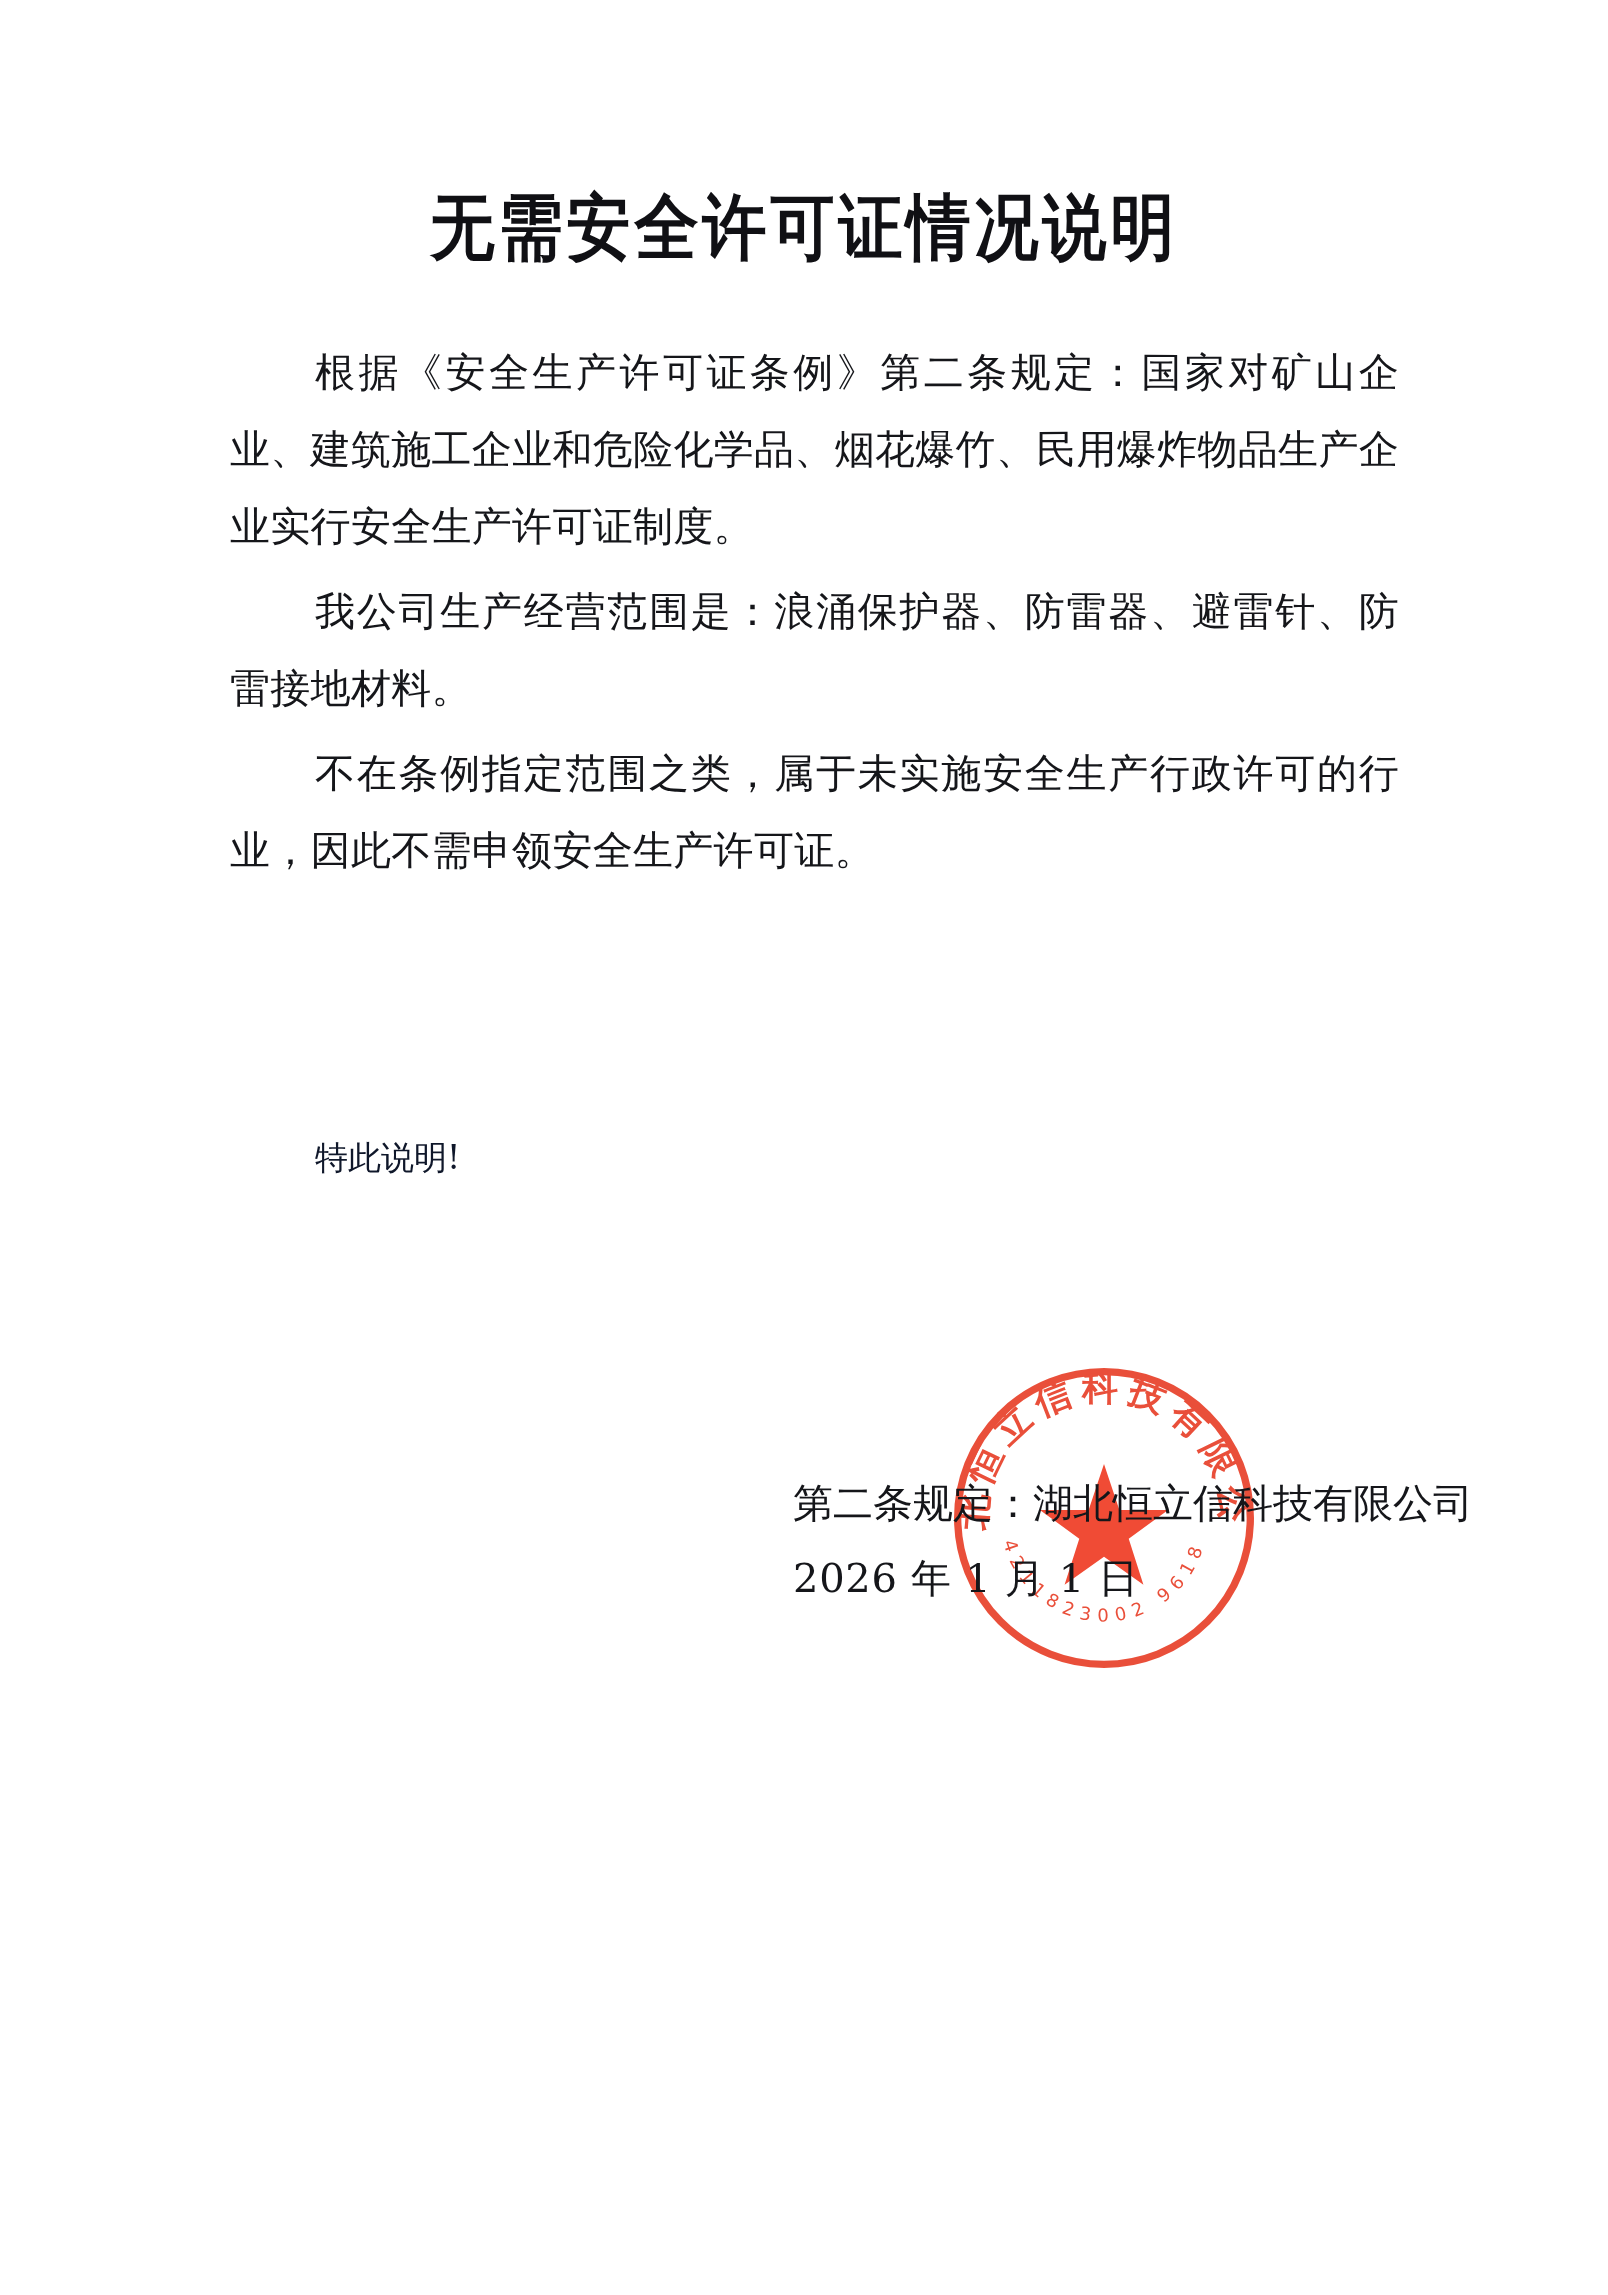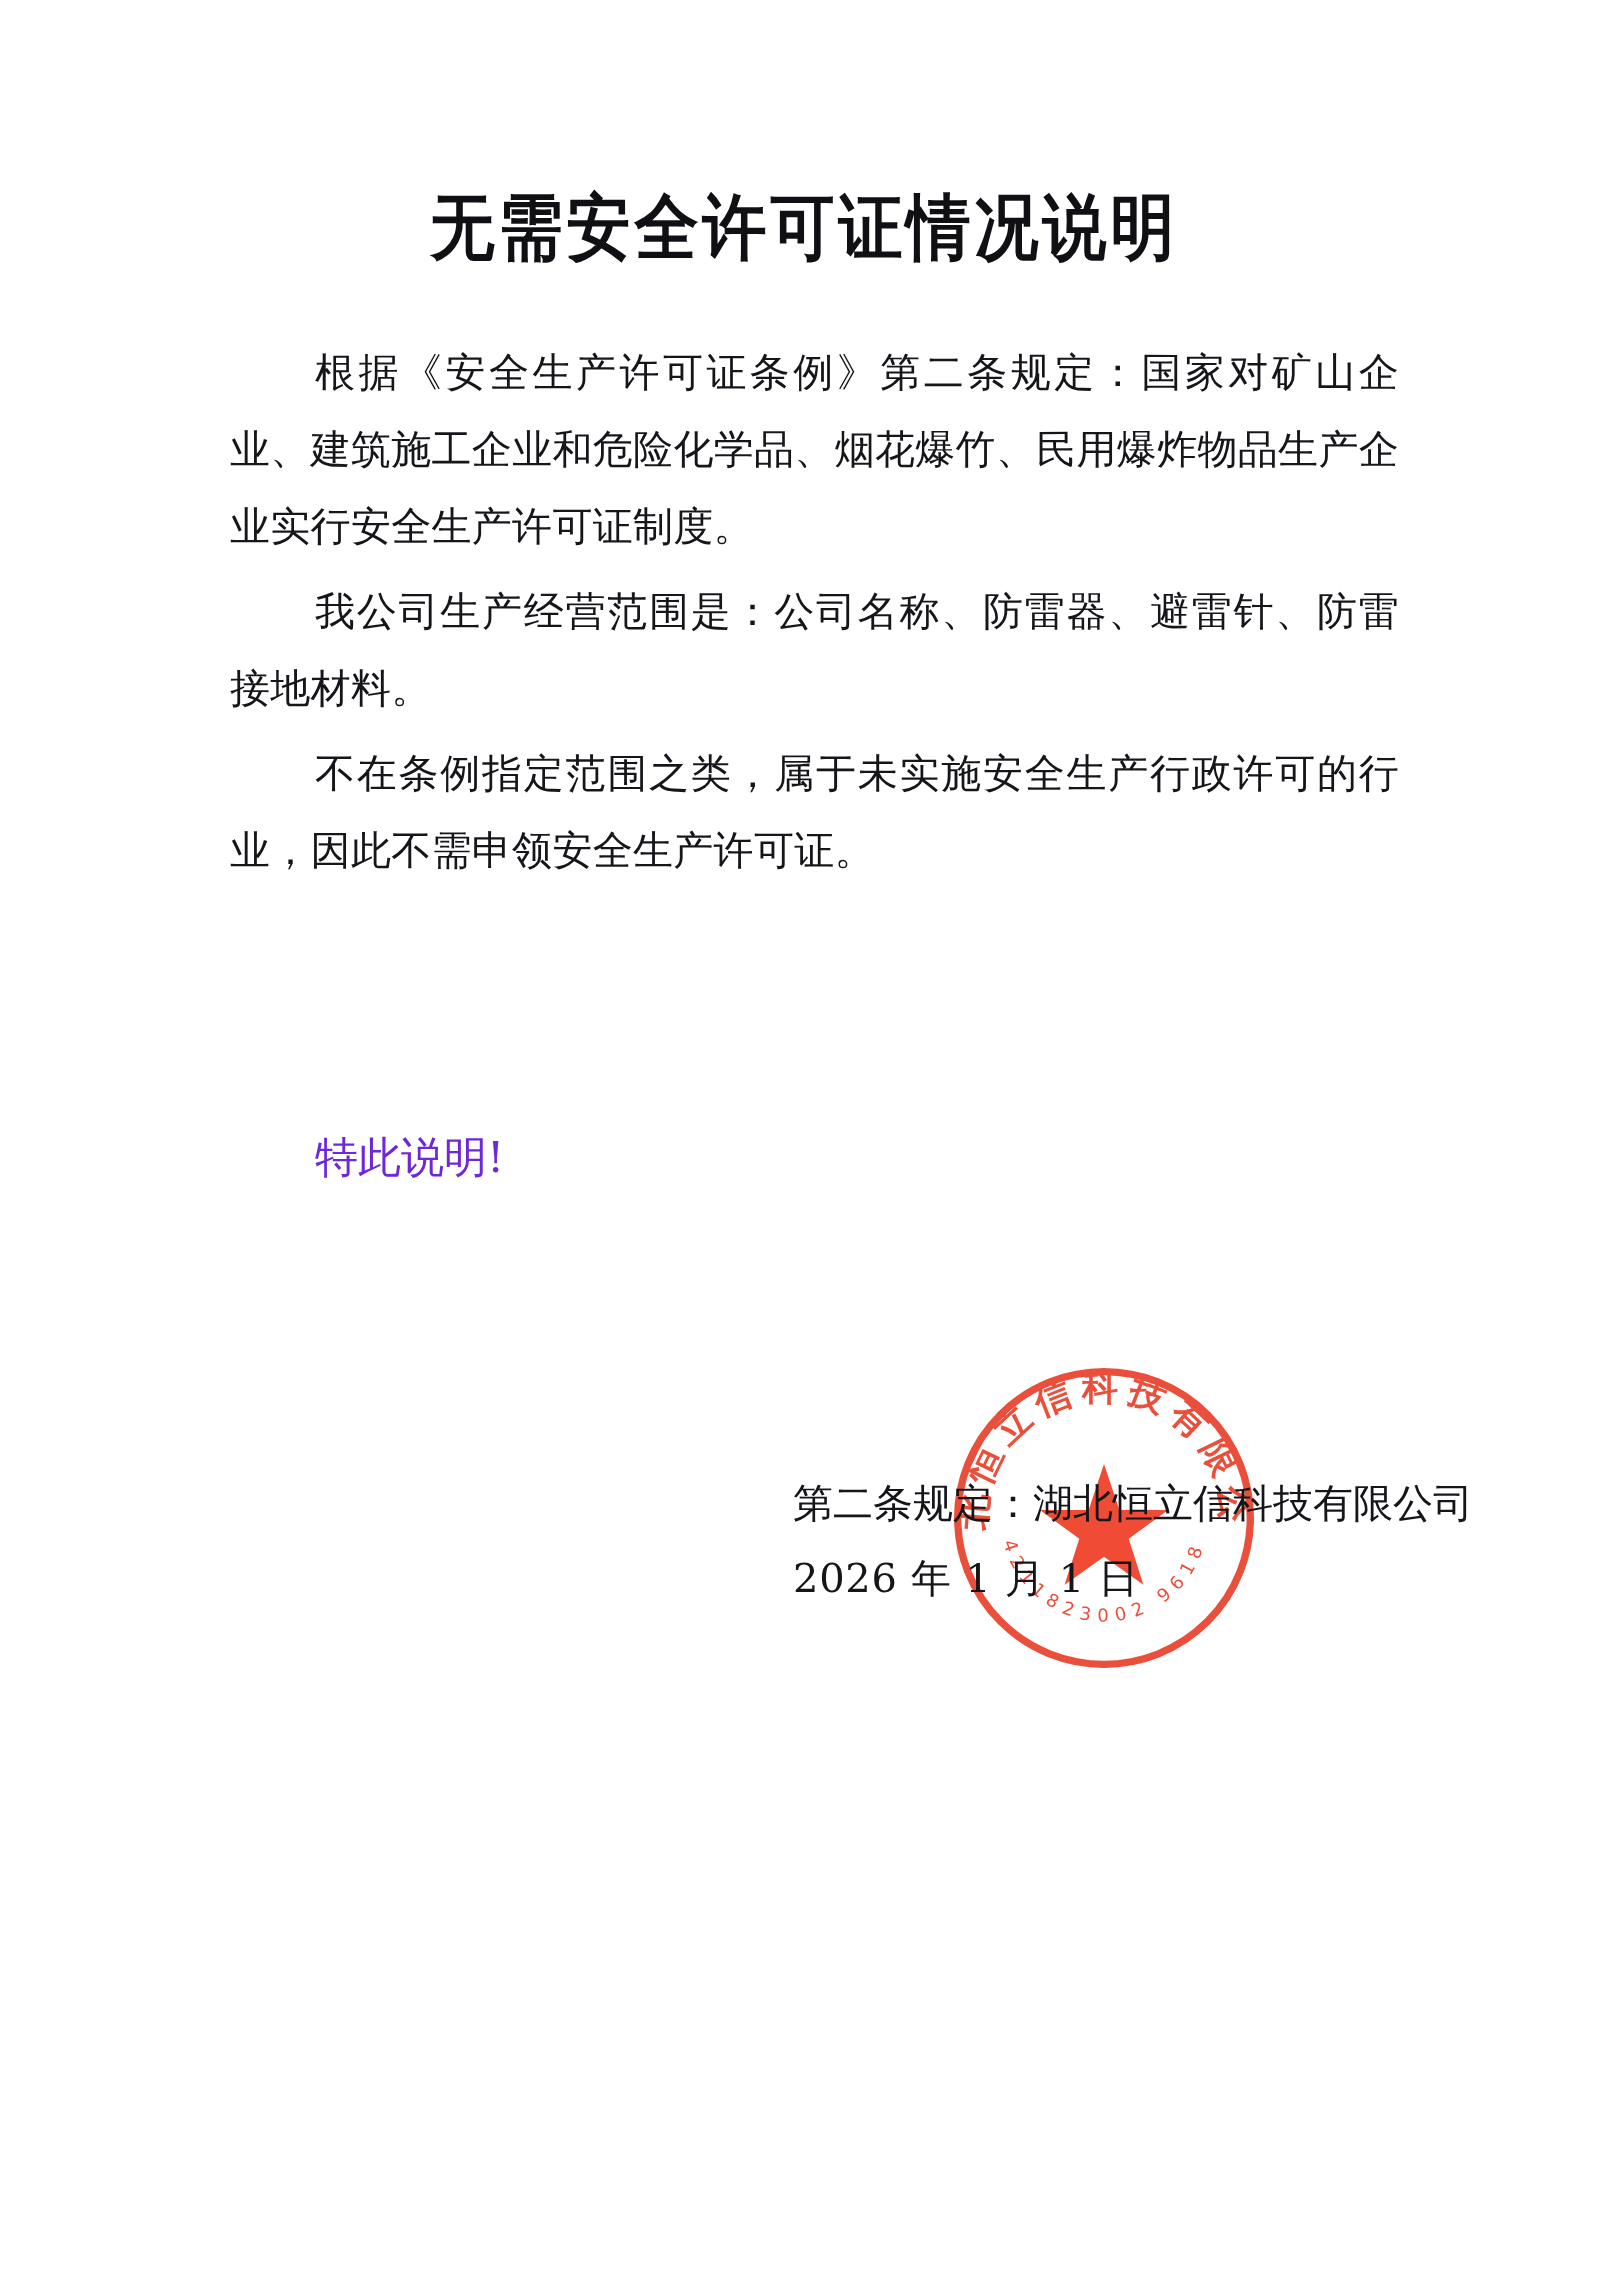--- a/index.html
+++ b/index.html
@@ -55,23 +55,23 @@
     text-indent: 85px;
     margin: 0 0 8px 0;
     letter-spacing: 0.3px;
   }
 
   #closing-note {
     position: absolute;
     left: 230px;
     top: 1119px;
     font-family: "DejaVu Serif", "Liberation Serif", serif;
-    font-size: 43px;
+    font-size: 33px;
     line-height: 77px;
-    color: #6d28d9;
+    color: #0f172a;
     text-indent: 85px;
     white-space: nowrap;
   }
 
   
   #signature-block {
     position: absolute;
     left: 793px;
     top: 1466px;
     width: 655px;
@@ -123,21 +123,21 @@
 </style>
 </head>
 <body>
 
 <div id="page">
 
   <div id="doc-title">无需安全许可证情况说明</div>
 
   <div id="body-block">
     <p class="para">根据《安全生产许可证条例》第二条规定：国家对矿山企业、建筑施工企业和危险化学品、烟花爆竹、民用爆炸物品生产企业实行安全生产许可证制度。</p>
-    <p class="para">我公司生产经营范围是：公司名称、防雷器、避雷针、防雷接地材料。</p>
+    <p class="para">我公司生产经营范围是：浪涌保护器、防雷器、避雷针、防雷接地材料。</p>
     <p class="para">不在条例指定范围之类，属于未实施安全生产行政许可的行业，因此不需申领安全生产许可证。</p>
   </div>
 
   <div id="closing-note">特此说明!</div>
 
   <div id="company-seal">
     <svg viewBox="0 0 458 458" xmlns="http://www.w3.org/2000/svg">
       <defs>
         <path id="sealArcPath" d="M 52 229 A 177 177 0 0 1 406 229" fill="none"></path>
         <path id="sealCodePath" d="M 74 229 A 155 155 0 0 0 384 229" fill="none"></path>

